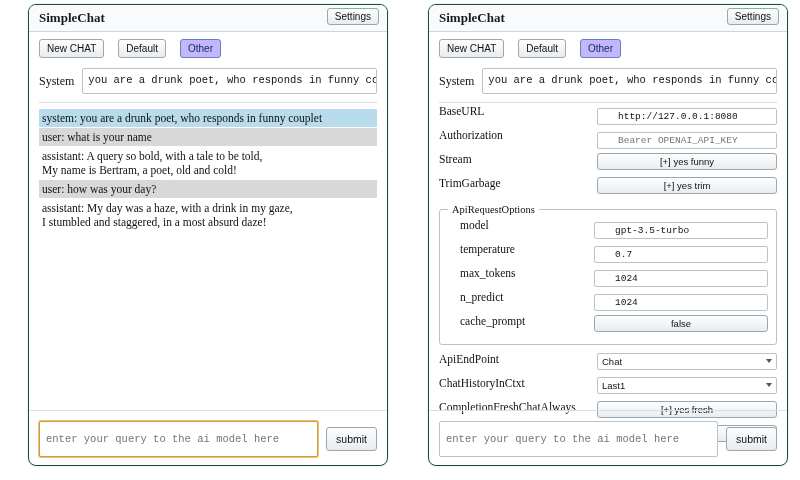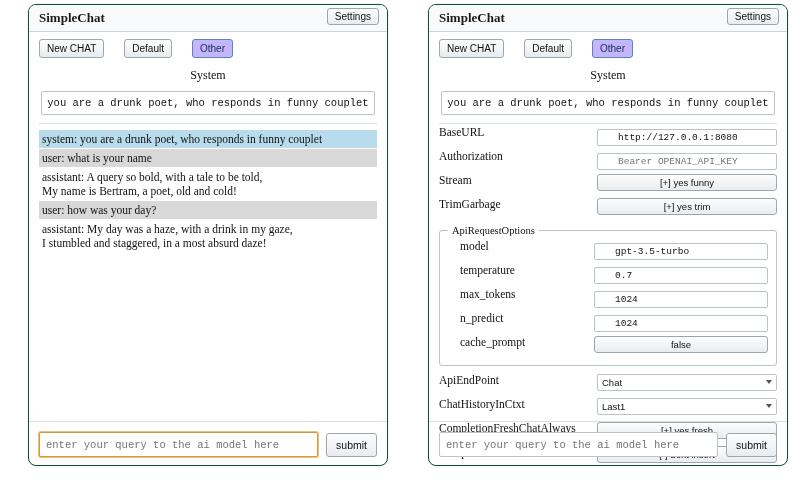--- a/index.html
+++ b/index.html
@@ -56,21 +56,21 @@
     border-radius: 3px;
     background: linear-gradient(#fdfdfd, #e9ecef);
     color: #111;
     cursor: pointer;
     font-family: "Liberation Sans", sans-serif;
   }
 
   .toolbar {
     padding: 7px 10px 4px 10px;
     display: flex;
-    gap: 20px;
+    gap: 14px;
     align-items: center;
   }
   .tbtn {
     font-size: 10px;
     padding: 3px 7px;
     border: 1px solid #9aa7b0;
     border-radius: 3px;
     background: linear-gradient(#fdfdfd, #e9ecef);
     color: #111;
     cursor: pointer;
@@ -79,21 +79,20 @@
     border: 1px solid #5a86b5;
     background: #c4b5fd;
     color: #0b2e55;
   }
 
   .sysrow {
     display: flex;
     align-items: center;
     gap: 8px;
     padding: 6px 10px 8px 10px;
-    flex-direction: column;
   }
   .syslabel {
     font-size: 12px;
     font-family: "Liberation Serif", serif;
     color: #111;
     white-space: nowrap;
   }
   .sysbox {
     flex: 1;
     border: 1px solid #b9c3cc;
@@ -141,21 +140,21 @@
     bottom: 8px;
     display: flex;
     gap: 8px;
     align-items: center;
     padding: 0 10px;
     box-sizing: border-box;
   }
   .bottombar.withline { border-top: 1px solid #d8e0e6; padding-top: 10px; }
   .queryinput {
     flex: 1;
-    height: 25px;
+    height: 36px;
     box-sizing: border-box;
     border: 1px solid #b9c3cc;
     border-radius: 2px;
     padding: 4px 6px;
     font-family: "Liberation Mono", monospace;
     font-size: 10.5px;
     color: #333;
     background: #fff;
     outline: none;
   }

